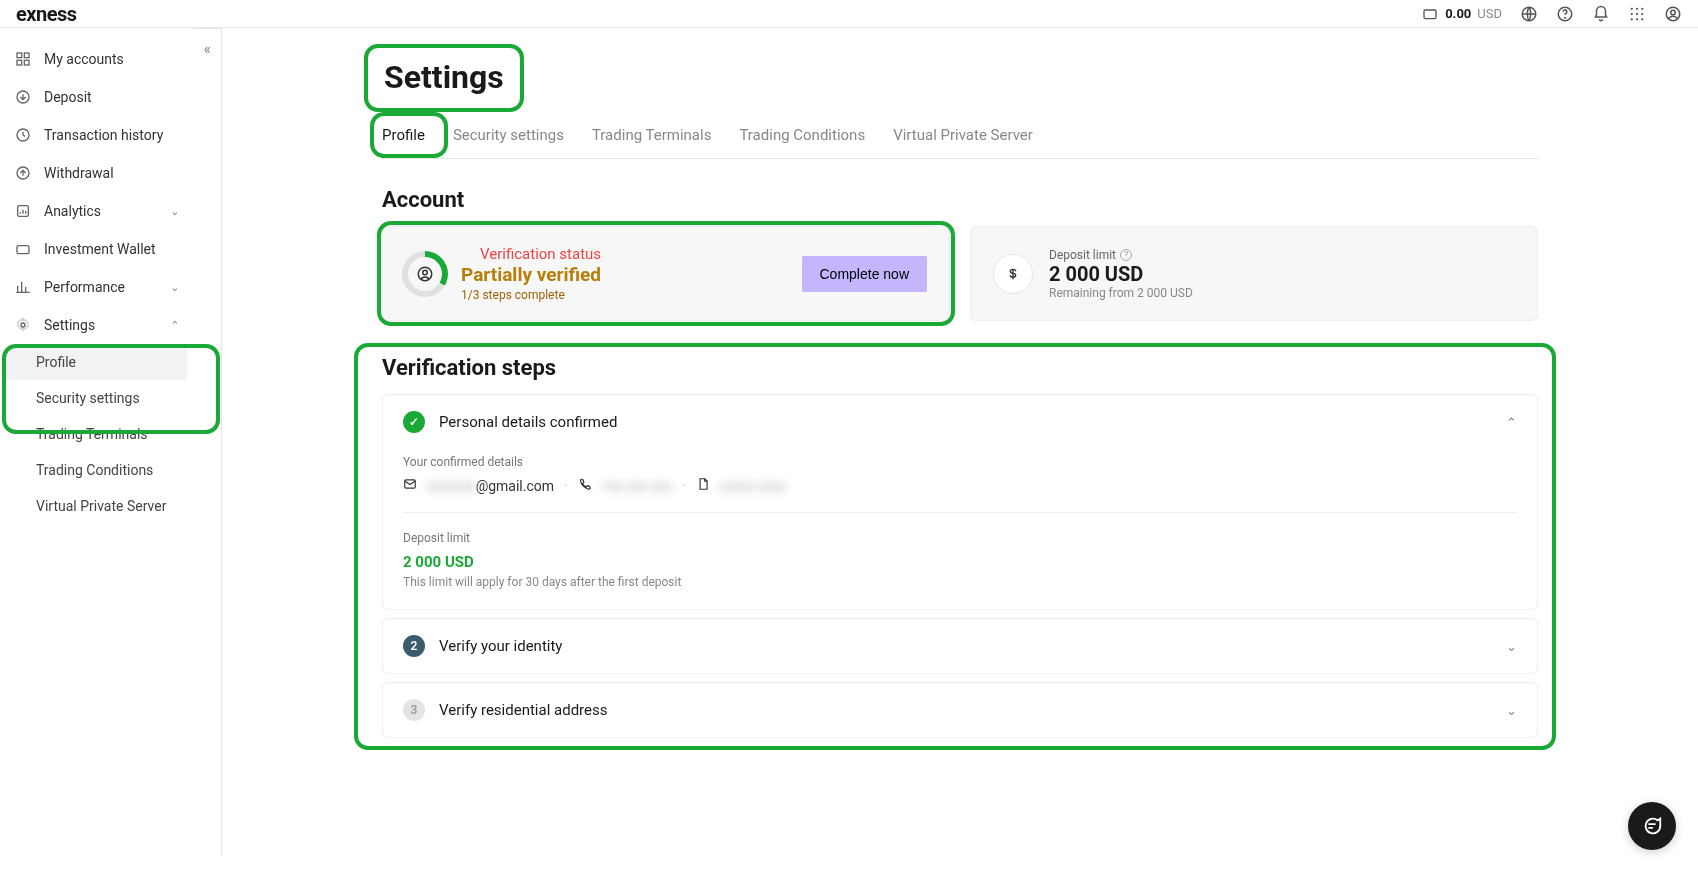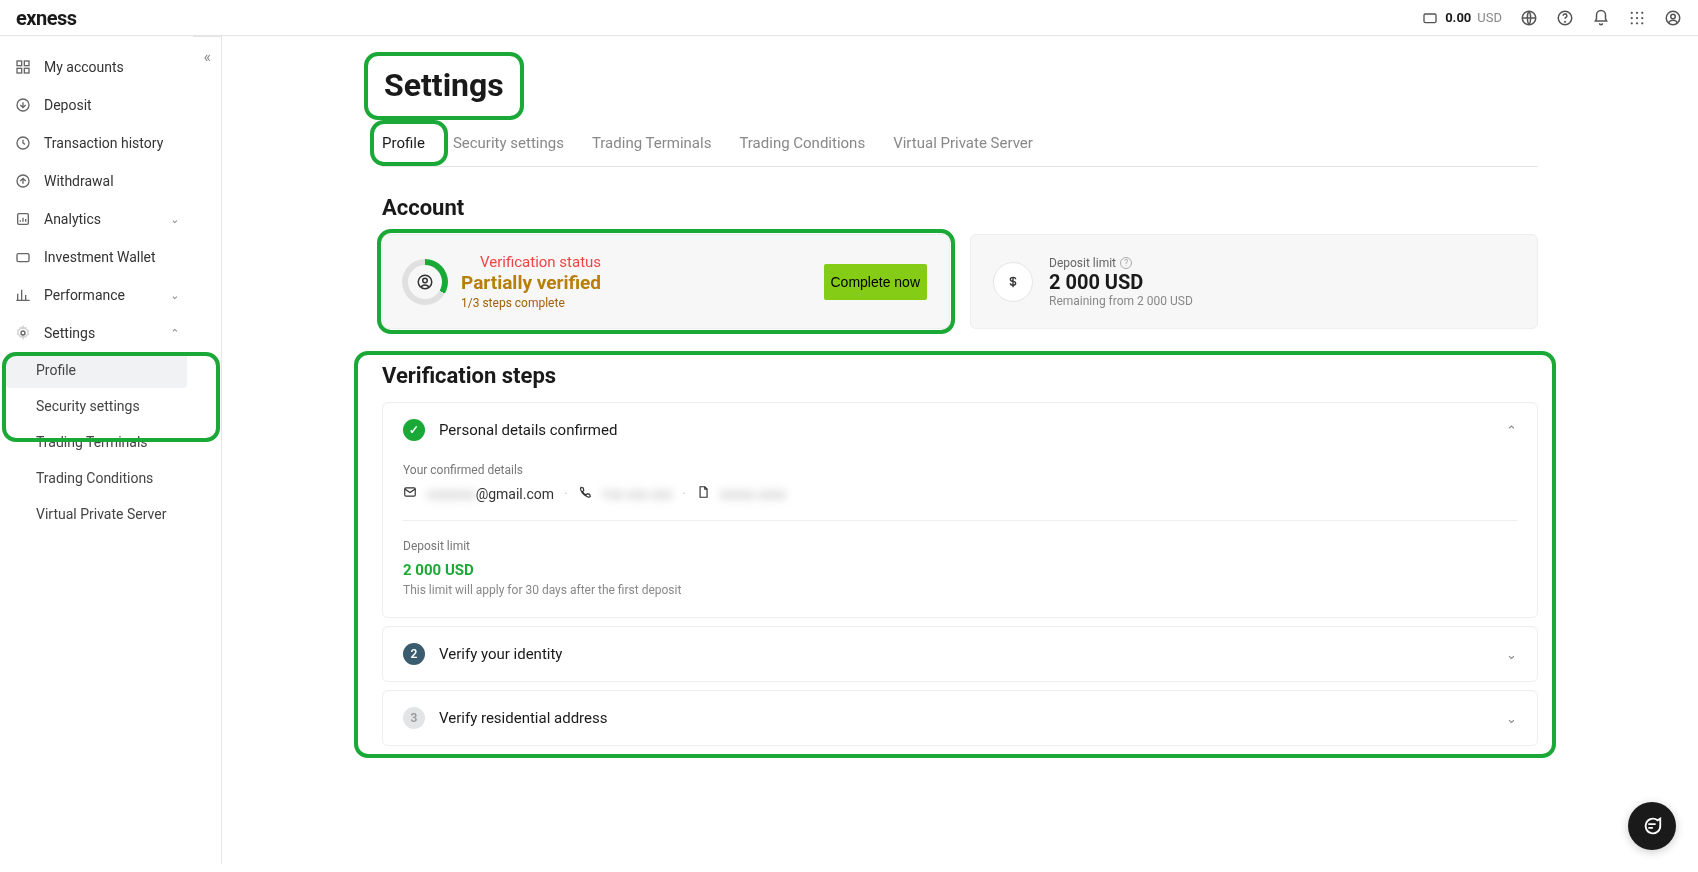--- a/index.html
+++ b/index.html
@@ -1,17 +1,17 @@
 <!DOCTYPE html>
 <html><head>
 <meta charset="utf-8">
 <style>
 * { box-sizing: border-box; margin: 0; padding: 0; }
 body { font-family: -apple-system, BlinkMacSystemFont, "Segoe UI", Roboto, Arial, sans-serif; background: #fff; color: #1a1a1a; }
-.header { height: 36px; border-bottom: 1px solid #e5e5e5; display: flex; align-items: center; justify-content: space-between; padding: 0 16px; }
+.header { height: 28px; border-bottom: 1px solid #e5e5e5; display: flex; align-items: center; justify-content: space-between; padding: 0 16px; }
 .logo { font-weight: 700; font-size: 20px; letter-spacing: -0.5px; }
 .header-right { display: flex; align-items: center; gap: 18px; }
 .balance { display: flex; align-items: center; gap: 6px; font-size: 13px; }
 .balance .amt { font-weight: 700; }
 .balance .cur { color: #888; }
 .hicon { width: 18px; height: 18px; display: inline-flex; align-items: center; justify-content: center; color: #555; cursor: pointer; }
 .layout { display: flex; }
 .sidebar { width: 222px; border-right: 1px solid #e5e5e5; height: calc(100vh - 44px); display: flex; flex-direction: row; }
 .sidebar-nav { flex: 1; padding-top: 12px; overflow-y: auto; }
 .snav-item { display: flex; align-items: center; gap: 12px; padding: 10px 14px; font-size: 14px; color: #333; cursor: pointer; }
@@ -32,21 +32,21 @@
 .account-row { display: flex; gap: 20px; margin-bottom: 34px; }
 .card { background: #f7f7f8; border: 1px solid #eee; border-radius: 6px; padding: 18px 22px; flex: 1; display: flex; align-items: center; }
 .status-card { position: relative; }
 .status-icon-wrap { width: 40px; height: 40px; border-radius: 50%; display: flex; align-items: center; justify-content: center; margin-right: 16px; position: relative; }
 .status-ring { position: absolute; inset: -3px; border-radius: 50%; background: conic-gradient(#1aa936 0 120deg, #e0e0e0 120deg 360deg); }
 .status-ring-inner { position: absolute; inset: 3px; border-radius: 50%; background: #f7f7f8; }
 .status-icon-wrap svg { position: relative; z-index: 1; }
 .status-text .label { font-size: 15px; color: #ef4444; margin-left: 19px; }
 .status-text .value { font-size: 19px; font-weight: 700; color: #b77f0a; }
 .status-text .sub { font-size: 12px; color: #a16207; margin-top: 2px; }
-.complete-btn { margin-left: auto; background: #84cc16; border: none; padding: 10px 7px; font-size: 14px; font-weight: 500; cursor: pointer; border-radius: 2px; }
+.complete-btn { margin-left: auto; background: #c4b5fd; border: none; padding: 10px 18px; font-size: 14px; font-weight: 500; cursor: pointer; border-radius: 2px; }
 .limit-card .dollar-wrap { width: 40px; height: 40px; border-radius: 50%; background: #fff; border: 1px solid #e5e5e5; display: flex; align-items: center; justify-content: center; margin-right: 16px; }
 .limit-text .label { font-size: 12px; color: #666; display: flex; align-items: center; gap: 4px; }
 .limit-text .value { font-size: 20px; font-weight: 700; }
 .limit-text .sub { font-size: 12px; color: #888; }
 .steps-wrap { position: relative; }
 .step { border: 1px solid #eee; border-radius: 6px; margin-bottom: 8px; background: #fff; }
 .step-head { display: flex; align-items: center; padding: 16px 20px; cursor: pointer; }
 .step-badge { width: 22px; height: 22px; border-radius: 50%; display: flex; align-items: center; justify-content: center; font-size: 12px; font-weight: 600; margin-right: 14px; color: #fff; }
 .badge-done { background: #1aa936; }
 .badge-num { background: #3a5c6e; }

